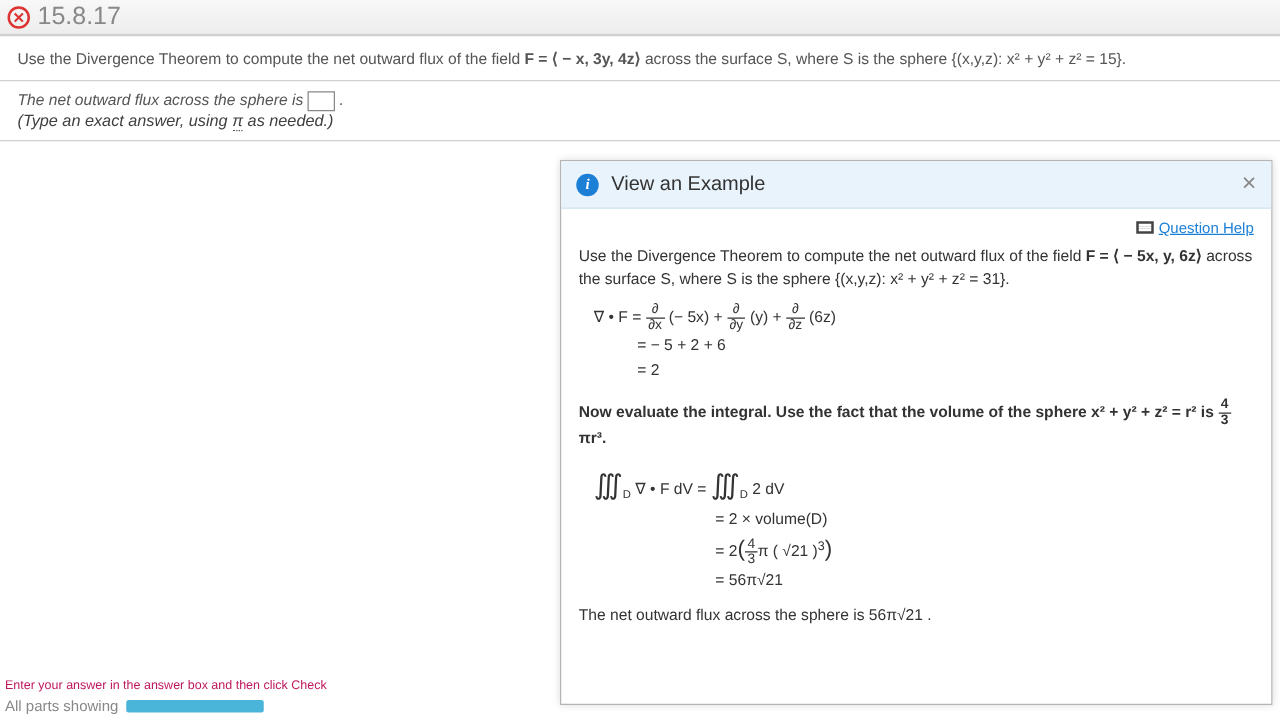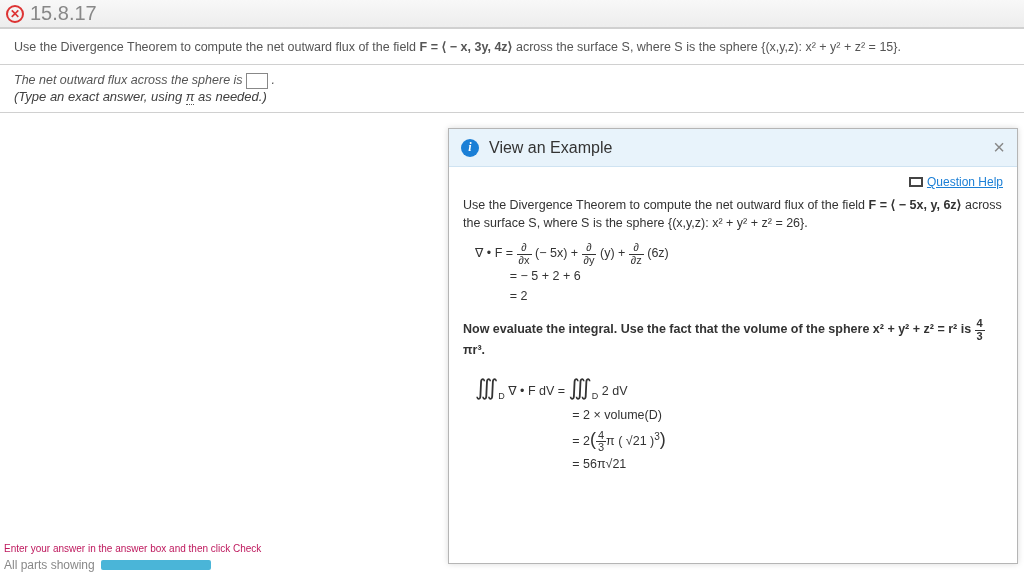--- a/index.html
+++ b/index.html
@@ -61,21 +61,21 @@
     <span class="info-icon">i</span>
     <span class="popup-title">View an Example</span>
     <span class="popup-close">×</span>
   </div>
   <div class="popup-body">
     <div class="qhelp-row">
       <span class="qhelp-icon"></span>
       <a href="#" class="qhelp-link">Question Help</a>
     </div>
     <div class="example-line">
-      <span>Use the Divergence Theorem to compute the net outward flux of the field </span><b>F = ⟨ − 5x, y, 6z⟩</b><span> across the surface S, where S is the sphere </span><span>{(x,y,z): x² + y² + z² = 26}</span><span>.</span>
+      <span>Use the Divergence Theorem to compute the net outward flux of the field </span><b>F = ⟨ − 5x, y, 6z⟩</b><span> across the surface S, where S is the sphere </span><span>{(x,y,z): x² + y² + z² = 31}</span><span>.</span>
     </div>
 
     <div class="math-block">
       <span>∇ • F  =  </span>
       <span class="frac"><span class="top">∂</span><span class="bot">∂x</span></span>
       <span>(− 5x) + </span>
       <span class="frac"><span class="top">∂</span><span class="bot">∂y</span></span>
       <span>(y) + </span>
       <span class="frac"><span class="top">∂</span><span class="bot">∂z</span></span>
       <span>(6z)</span><br>
@@ -90,20 +90,23 @@
     <div class="math-block">
       <span class="triple">∭</span><sub style="font-size:9px;">D</sub>
       <span>∇ • F dV  =  </span>
       <span class="triple">∭</span><sub style="font-size:9px;">D</sub>
       <span>2 dV</span><br>
       &nbsp;&nbsp;&nbsp;&nbsp;&nbsp;&nbsp;&nbsp;&nbsp;&nbsp;&nbsp;&nbsp;&nbsp;&nbsp;&nbsp;&nbsp;&nbsp;&nbsp;&nbsp;&nbsp;&nbsp;&nbsp;&nbsp;&nbsp;&nbsp;&nbsp;&nbsp;&nbsp;&nbsp;<span>=  2 × volume(D)</span><br>
       &nbsp;&nbsp;&nbsp;&nbsp;&nbsp;&nbsp;&nbsp;&nbsp;&nbsp;&nbsp;&nbsp;&nbsp;&nbsp;&nbsp;&nbsp;&nbsp;&nbsp;&nbsp;&nbsp;&nbsp;&nbsp;&nbsp;&nbsp;&nbsp;&nbsp;&nbsp;&nbsp;&nbsp;<span>=  2</span><span style="font-size:18px;">(</span><span class="frac"><span class="top">4</span><span class="bot">3</span></span><span>π ( √21 )</span><span style="font-size:10px;vertical-align:super;">3</span><span style="font-size:18px;">)</span><br>
       &nbsp;&nbsp;&nbsp;&nbsp;&nbsp;&nbsp;&nbsp;&nbsp;&nbsp;&nbsp;&nbsp;&nbsp;&nbsp;&nbsp;&nbsp;&nbsp;&nbsp;&nbsp;&nbsp;&nbsp;&nbsp;&nbsp;&nbsp;&nbsp;&nbsp;&nbsp;&nbsp;&nbsp;<span>=  56π√21</span>
     </div>
 
+    <div class="example-line" style="margin-top:6px;">
+      <span>The net outward flux across the sphere is 56π√21 .</span>
+    </div>
   </div>
 </div>
 
 <div class="footer-hint">Enter your answer in the answer box and then click Check</div>
 <div class="parts-row">
   <span>All parts showing</span>
   <span class="progress-bar"></span>
 </div>
 
 </body></html>

